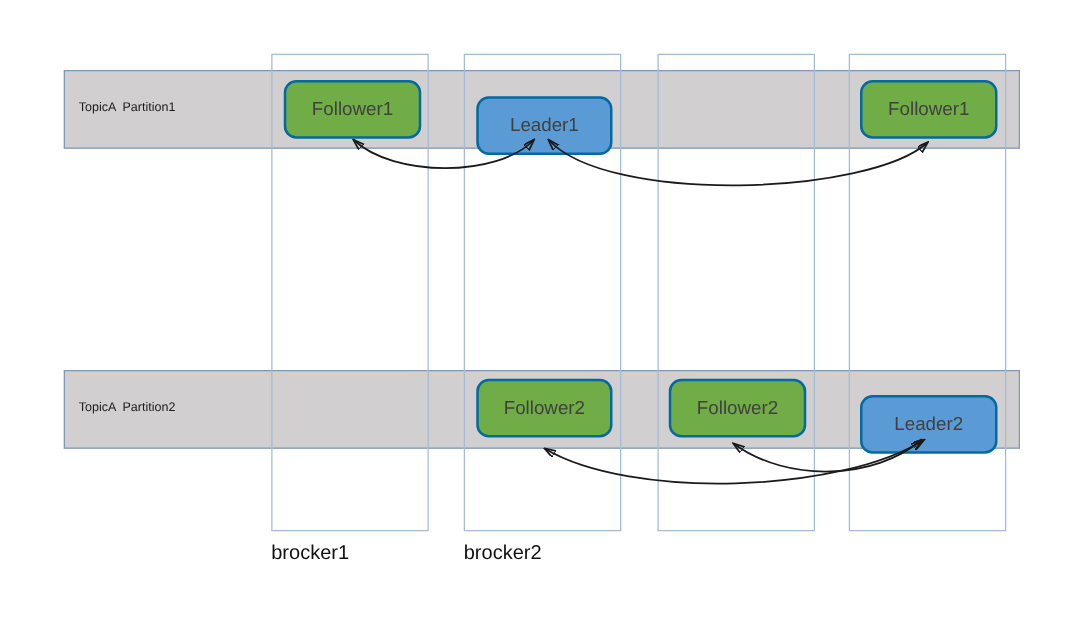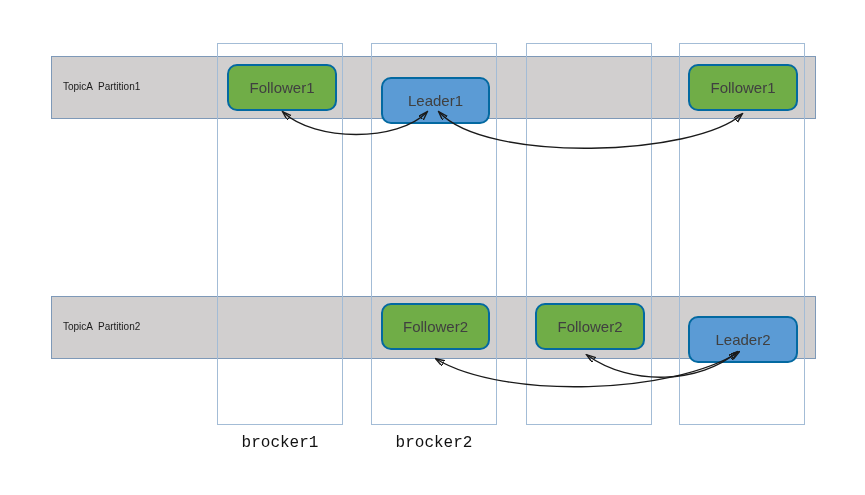--- a/index.html
+++ b/index.html
@@ -39,25 +39,24 @@
     width: 126px;
     border: 1.5px solid #A3BCD6;
     box-sizing: border-box;
     background: transparent;
     z-index: 3;
   }
   .broker-label {
     position: absolute;
     top: 434px;
     width: 126px;
-    text-align: center;
+    text-align: left;
     font-size: 16px;
     color: #111111;
     z-index: 2;
-    font-family: Liberation Mono, monospace;
   }
   .replica-box {
     position: absolute;
     height: 47px;
     width: 110px;
     border-radius: 10px;
     border: 2px solid #0369a1;
     box-sizing: border-box;
     color: #404040;
     font-size: 15px;

